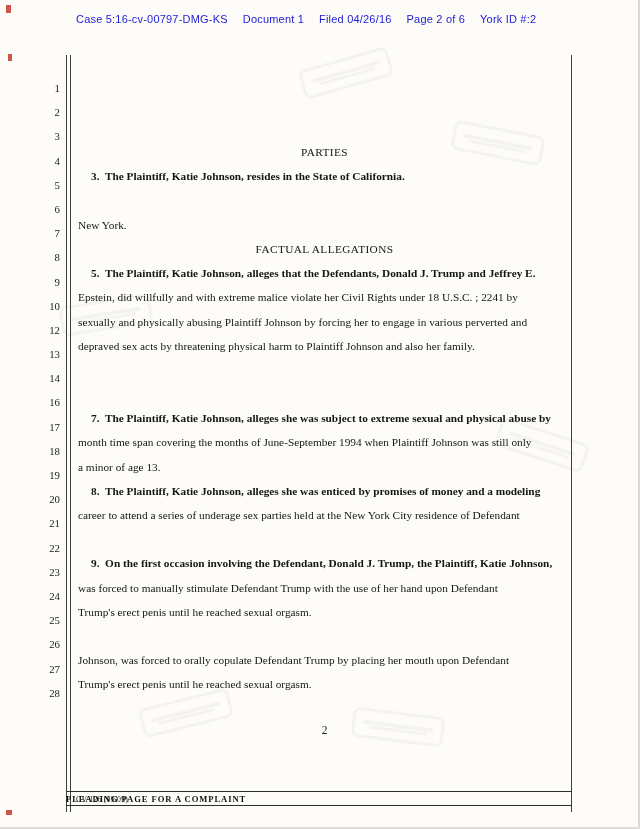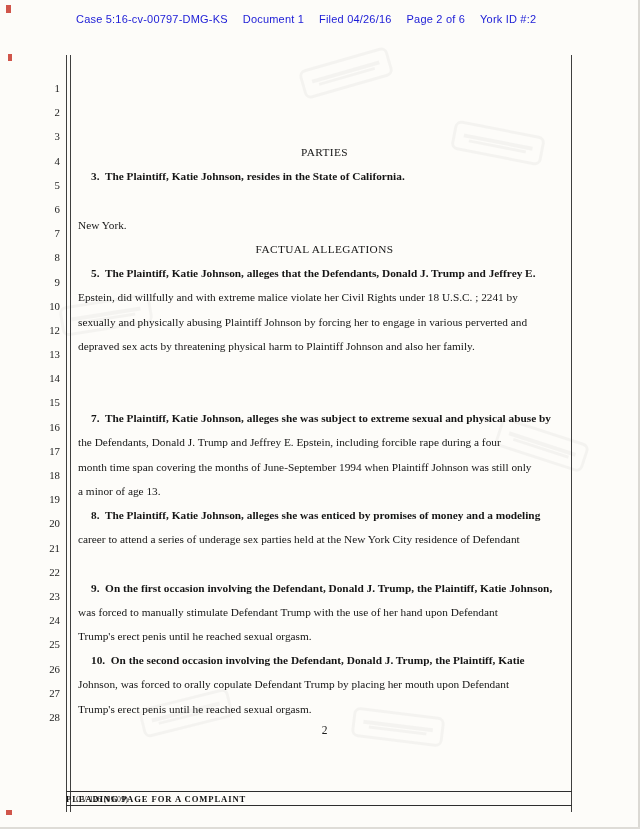--- a/index.html
+++ b/index.html
@@ -107,30 +107,29 @@
   <div class="row indent"><span class="num">4</span></div>
   <div class="row"><span class="num">5</span><span class="txt">New York.</span></div>
   <div class="row heading"><span class="num">6</span><span class="txt">FACTUAL ALLEGATIONS</span></div>
   <div class="row indent"><span class="num">7</span><span class="txt">5.  The Plaintiff, Katie Johnson, alleges that the Defendants, Donald J. Trump and Jeffrey E.</span></div>
   <div class="row"><span class="num">8</span><span class="txt">Epstein, did willfully and with extreme malice violate her Civil Rights under 18 U.S.C. ; 2241 by</span></div>
   <div class="row"><span class="num">9</span><span class="txt">sexually and physically abusing Plaintiff Johnson by forcing her to engage in various perverted and</span></div>
   <div class="row"><span class="num">10</span><span class="txt">depraved sex acts by threatening physical harm to Plaintiff Johnson and also her family.</span></div>
   <div class="row"><span class="num">12</span></div>
   <div class="row"><span class="num">13</span></div>
   <div class="row indent"><span class="num">14</span><span class="txt">7.  The Plaintiff, Katie Johnson, alleges she was subject to extreme sexual and physical abuse by</span></div>
-  <div class="row"><span class="num">15</span><span class="txt">the Defendants, Donald J. Trump and Jeffrey E. Epstein, including forcible rape during a four</span></div>
   <div class="row"><span class="num">16</span><span class="txt">month time span covering the months of June-September 1994 when Plaintiff Johnson was still only</span></div>
   <div class="row"><span class="num">17</span><span class="txt">a minor of age 13.</span></div>
   <div class="row indent"><span class="num">18</span><span class="txt">8.  The Plaintiff, Katie Johnson, alleges she was enticed by promises of money and a modeling</span></div>
   <div class="row"><span class="num">19</span><span class="txt">career to attend a series of underage sex parties held at the New York City residence of Defendant</span></div>
   <div class="row"><span class="num">20</span></div>
   <div class="row indent"><span class="num">21</span><span class="txt">9.  On the first occasion involving the Defendant, Donald J. Trump, the Plaintiff, Katie Johnson,</span></div>
   <div class="row"><span class="num">22</span><span class="txt">was forced to manually stimulate Defendant Trump with the use of her hand upon Defendant</span></div>
   <div class="row"><span class="num">23</span><span class="txt">Trump's erect penis until he reached sexual orgasm.</span></div>
-  <div class="row indent"><span class="num">24</span><span class="txt">10.  On the second occasion involving the Defendant, Donald J. Trump, the Plaintiff, Katie</span></div>
+  <div class="row indent"><span class="num">24</span></div>
   <div class="row"><span class="num">25</span><span class="txt">Johnson, was forced to orally copulate Defendant Trump by placing her mouth upon Defendant</span></div>
   <div class="row"><span class="num">26</span><span class="txt">Trump's erect penis until he reached sexual orgasm.</span></div>
   <div class="row"><span class="num">27</span><span class="txt"></span></div>
   <div class="row"><span class="num">28</span><span class="txt"></span></div>
 </div>
 
 <div class="page-number">2</div>
 
 <div class="footer-band">
   <span class="form-number">CV-126 (09/09)</span>

